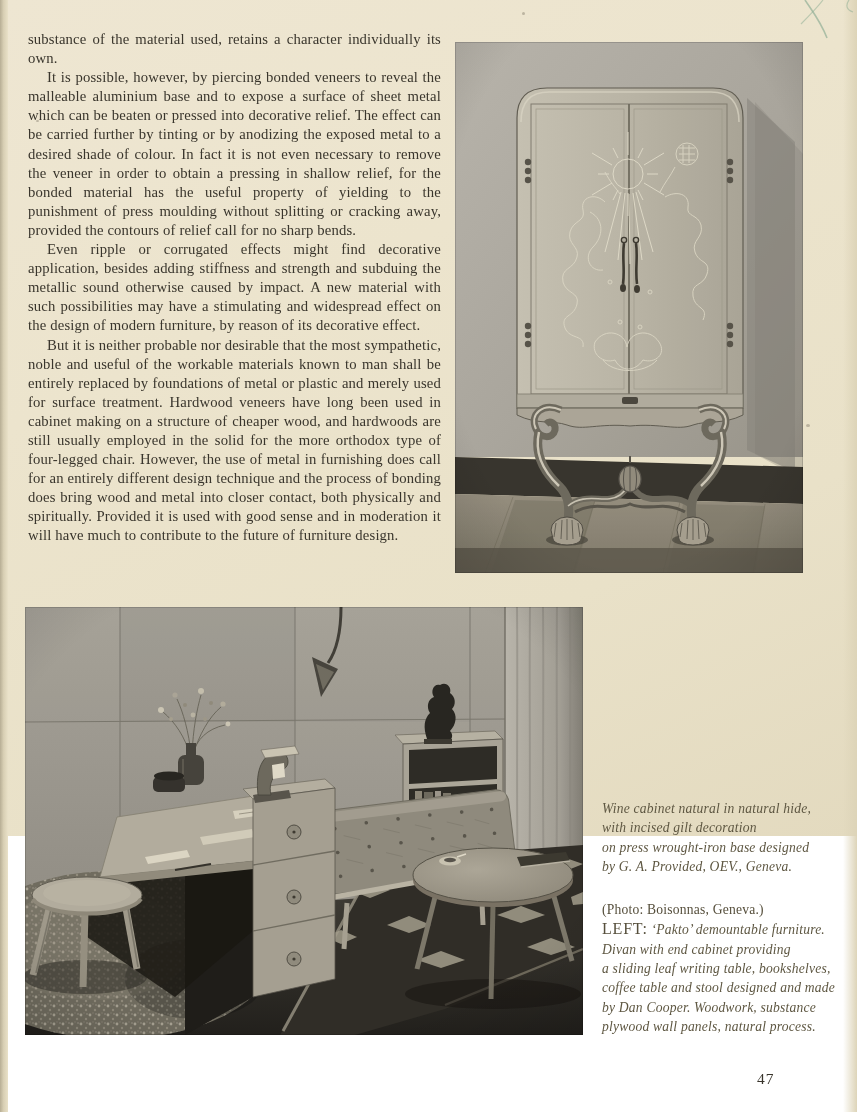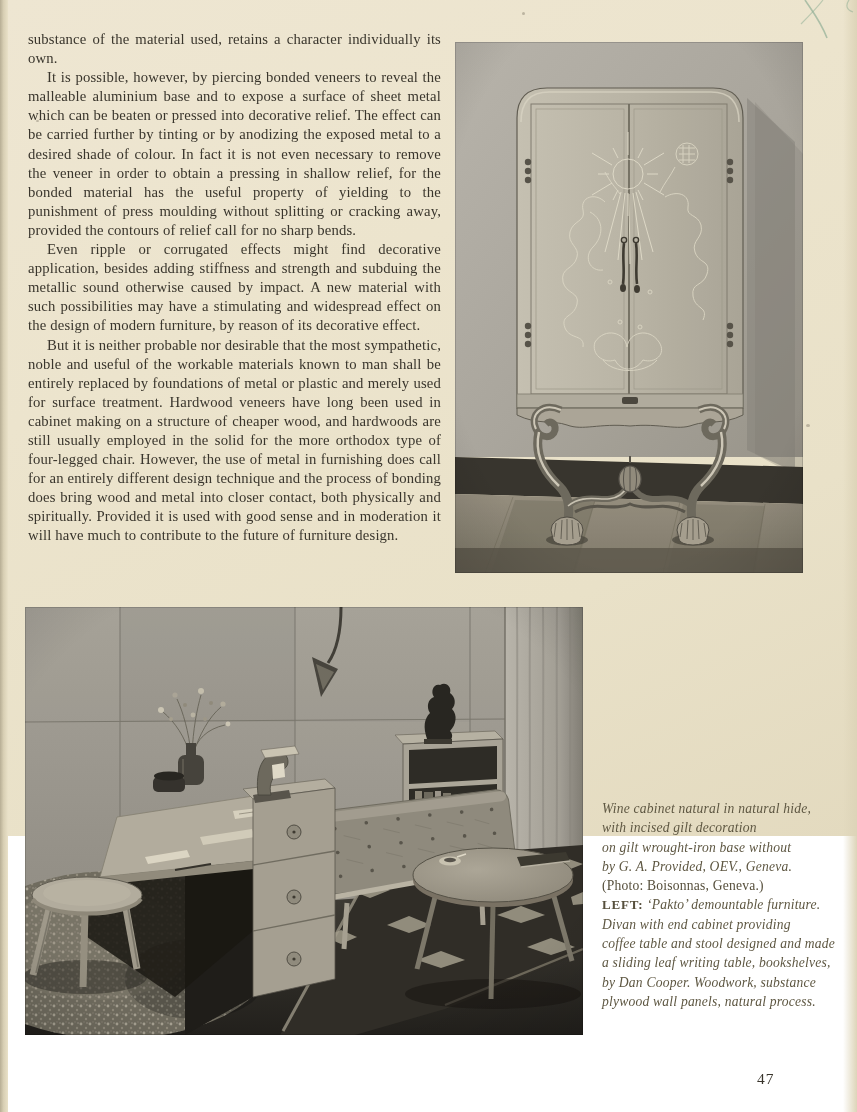--- a/index.html
+++ b/index.html
@@ -17,22 +17,22 @@
   .article p + p{text-indent:19px;}
 
   .figure{position:absolute;}
   .figure svg{display:block;filter:sepia(.06) contrast(.98);}
   .fig-cabinet{left:455px;top:42px;width:348px;height:531px;}
   .fig-room{left:25px;top:607px;width:558px;height:428px;}
 
   .caption{position:absolute;left:602px;top:799px;width:254px;
     color:#5e5742;font-size:13.6px;line-height:19.3px;font-style:italic;letter-spacing:.2px;}
   .caption .line{white-space:nowrap;}
-  .caption .roman{font-style:normal;color:#564f3c;}
-  .caption .caps{font-style:normal;font-size:13px;letter-spacing:.8px;color:#564f3c;font-weight:bold;}
+  .caption .roman{font-style:normal;color:#564f3c;margin-top:24px;}
+  .caption .caps{font-style:normal;font-size:16px;letter-spacing:.8px;color:#564f3c;}
 
   .page-number{position:absolute;left:757px;top:1070px;width:40px;text-align:left;
     color:#38342b;font-size:15.5px;letter-spacing:1px;}
 
   .speck{position:absolute;border-radius:50%;background:#8b8474;opacity:.5;}
 </style>
 </head>
 <body>
 
 <div class="sheet">
@@ -448,25 +448,25 @@
       </g>
 
       <rect width="558" height="428" fill="url(#vign2)"></rect>
       <rect x=".5" y=".5" width="557" height="427" fill="none" stroke="#000" stroke-opacity=".15"></rect>
     </svg>
   </figure>
 
   <div class="caption">
     <div class="line">Wine cabinet natural in natural hide,</div>
     <div class="line">with incised gilt decoration</div>
-    <div class="line">on gilt wrought-iron base without</div>
+    <div class="line">on press wrought-iron base designed</div>
     <div class="line">by G. A. Provided, OEV., Geneva.</div>
     <div class="line roman">(Photo: Boisonnas, Geneva.)</div>
     <div class="line"><span class="caps">LEFT:</span><span> ‘Pakto’ demountable furniture.</span></div>
     <div class="line">Divan with end cabinet providing</div>
+    <div class="line">a sliding leaf writing table, bookshelves,</div>
     <div class="line">coffee table and stool designed and made</div>
-    <div class="line">a sliding leaf writing table, bookshelves,</div>
     <div class="line">by Dan Cooper. Woodwork, substance</div>
     <div class="line">plywood wall panels, natural process.</div>
   </div>
 
   <div class="page-number">47</div>
 </div>
 
 </body></html>

